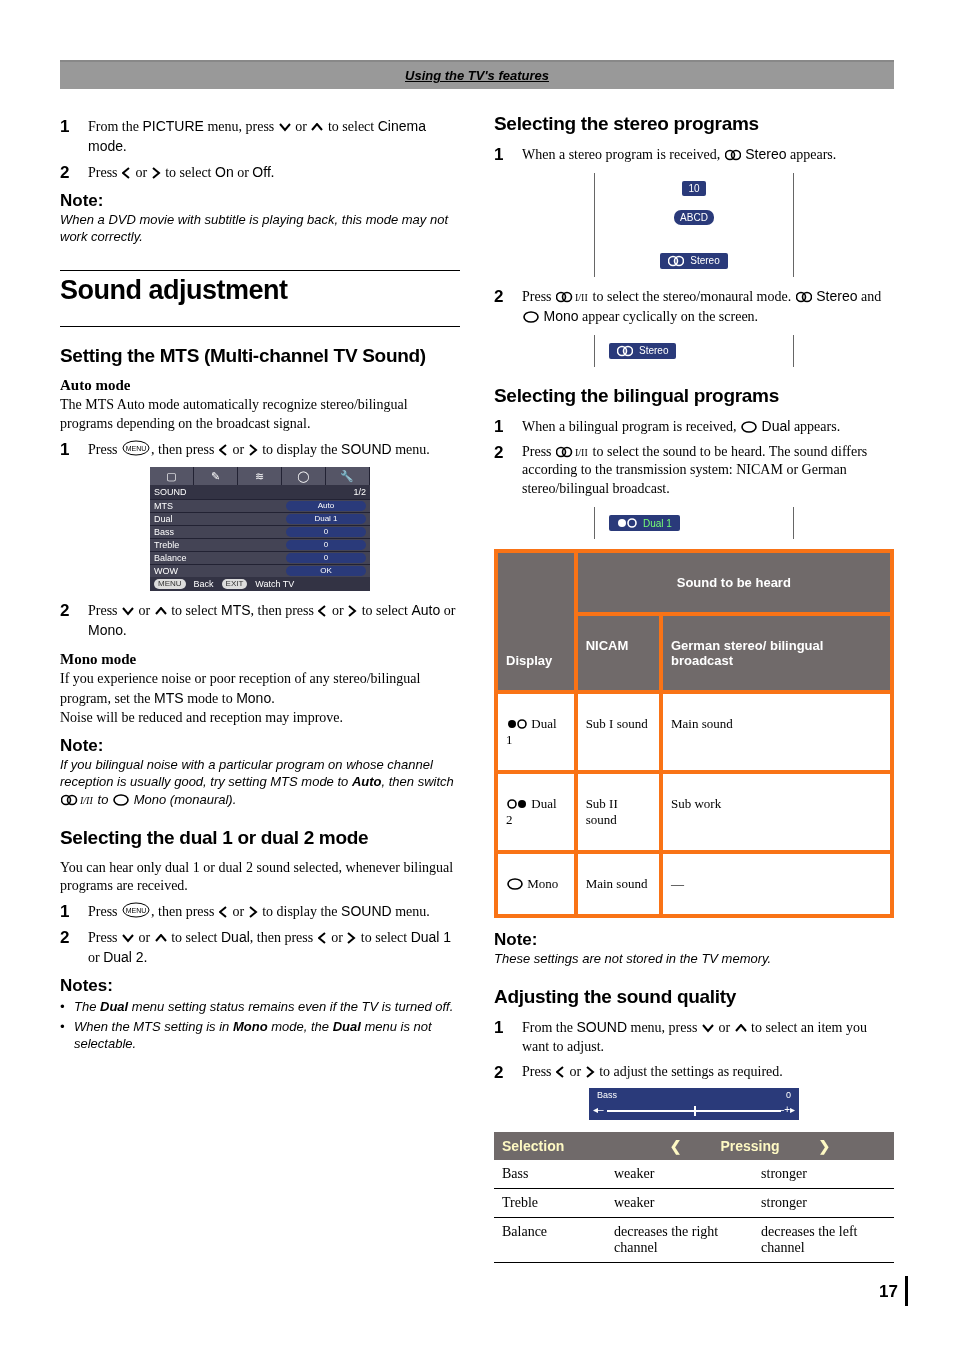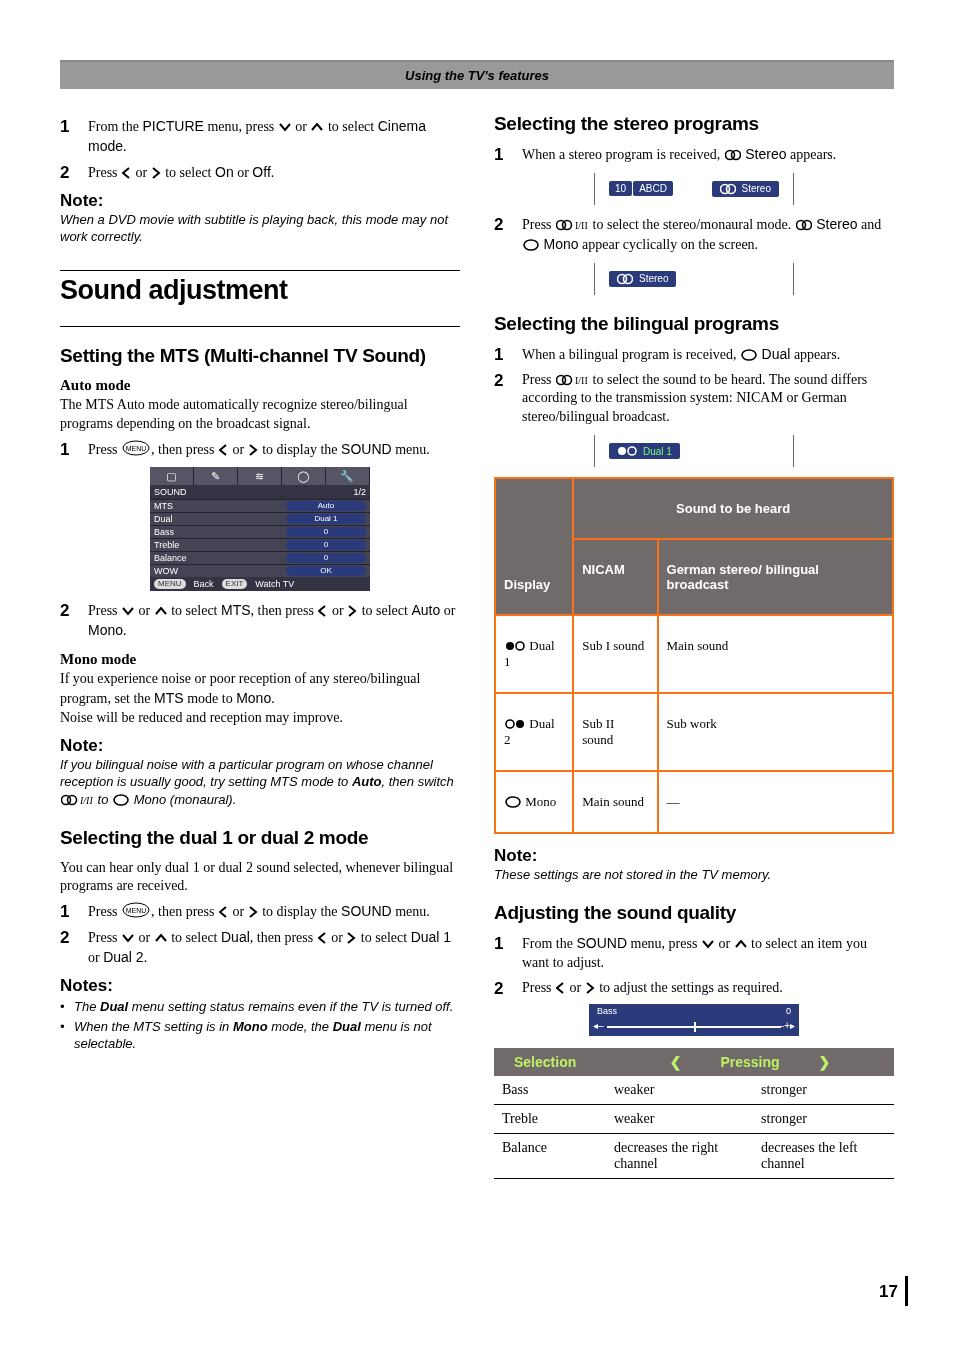--- a/index.html
+++ b/index.html
@@ -23,20 +23,21 @@
     background: #999;
     color: #000;
     font-family: Arial, Helvetica, sans-serif;
     font-style: italic;
     font-weight: bold;
     font-size: 13px;
     text-align: center;
     padding: 6px 0;
     border-top: 2px solid #888;
     margin-bottom: 24px;
+    text-decoration: underline;
   }
   .cols {
     display: flex;
     gap: 34px;
   }
   .col {
     width: 400px;
   }
   .step {
     display: flex;
@@ -152,27 +153,27 @@
     width:200px; margin:8px auto 10px auto;
     border-left:1px solid #666;border-right:1px solid #666;
     padding:8px 14px; box-sizing:border-box;
     font-family: Arial, Helvetica, sans-serif; font-size:10px;
   }
   .osd-small .badge{
     display:inline-flex;align-items:center;gap:6px;
     background:#2a3a7a;color:#fff;padding:2px 8px;border-radius:2px;
   }
   .osd-small .bar{
-    display:flex;gap:1px;align-items:center;
+    display:flex;gap:14px;align-items:center;flex-direction:column;
   }
   .osd-small .bar .pill{
     background:#2a3a7a;color:#fff;padding:2px 6px;border-radius:2px;
   }
   .osd-small .bar .label{
-    background:#2a3a7a;color:#fff;padding:2px 6px;border-radius:2px;
+    background:#2a3a7a;color:#fff;padding:2px 6px;border-radius:7px;
   }
   .osd-small.bassosd{
     border:0;padding:0;width:210px;margin:6px auto 12px auto;
   }
   .osd-small.bassosd .top{
     background:#2a3a7a;color:#fff;display:flex;justify-content:space-between;
     padding:2px 8px;font-size:9px;
   }
   .osd-small.bassosd .bot{
     background:#2a3a7a;color:#fff;padding:4px 8px;position:relative;height:10px;
@@ -184,42 +185,42 @@
     position:absolute;left:50%;top:4px;width:2px;height:10px;background:#fff;
   }
   
   table.data {
     border-collapse: collapse;
     width: 100%;
     font-size:13px;
     margin-top:6px;
   }
   table.data th, table.data td {
-    border:2px solid #f97316;
+    border:4px solid #f97316;
     padding:22px 8px;
     text-align:left;
     vertical-align:top;
   }
   table.data th {
     background:#706a6a;
     color:#fff;
     font-family: Arial, Helvetica, sans-serif;
     font-weight:bold;
   }
   table.data th.rowhead{
     vertical-align:bottom;
   }
   table.simple {
     border-collapse: collapse; width:100%;
     font-size:14px; margin-top:6px;
   }
   table.simple th {
-    background:#706a6a;color:#bef264;
+    background:#706a6a;color:#fef9c3;
     font-family: Arial, Helvetica, sans-serif;font-weight:bold;
-    padding:6px 20px;text-align:left;border:0;
+    padding:6px 8px;text-align:left;border:0;
   }
   table.simple th.center{ text-align:center;}
   table.simple td {
     padding:6px 8px; border-bottom:1px solid #000;
     vertical-align:top;
   }
   .page-num{
     position:absolute;
     right:56px;
     bottom:48px;

